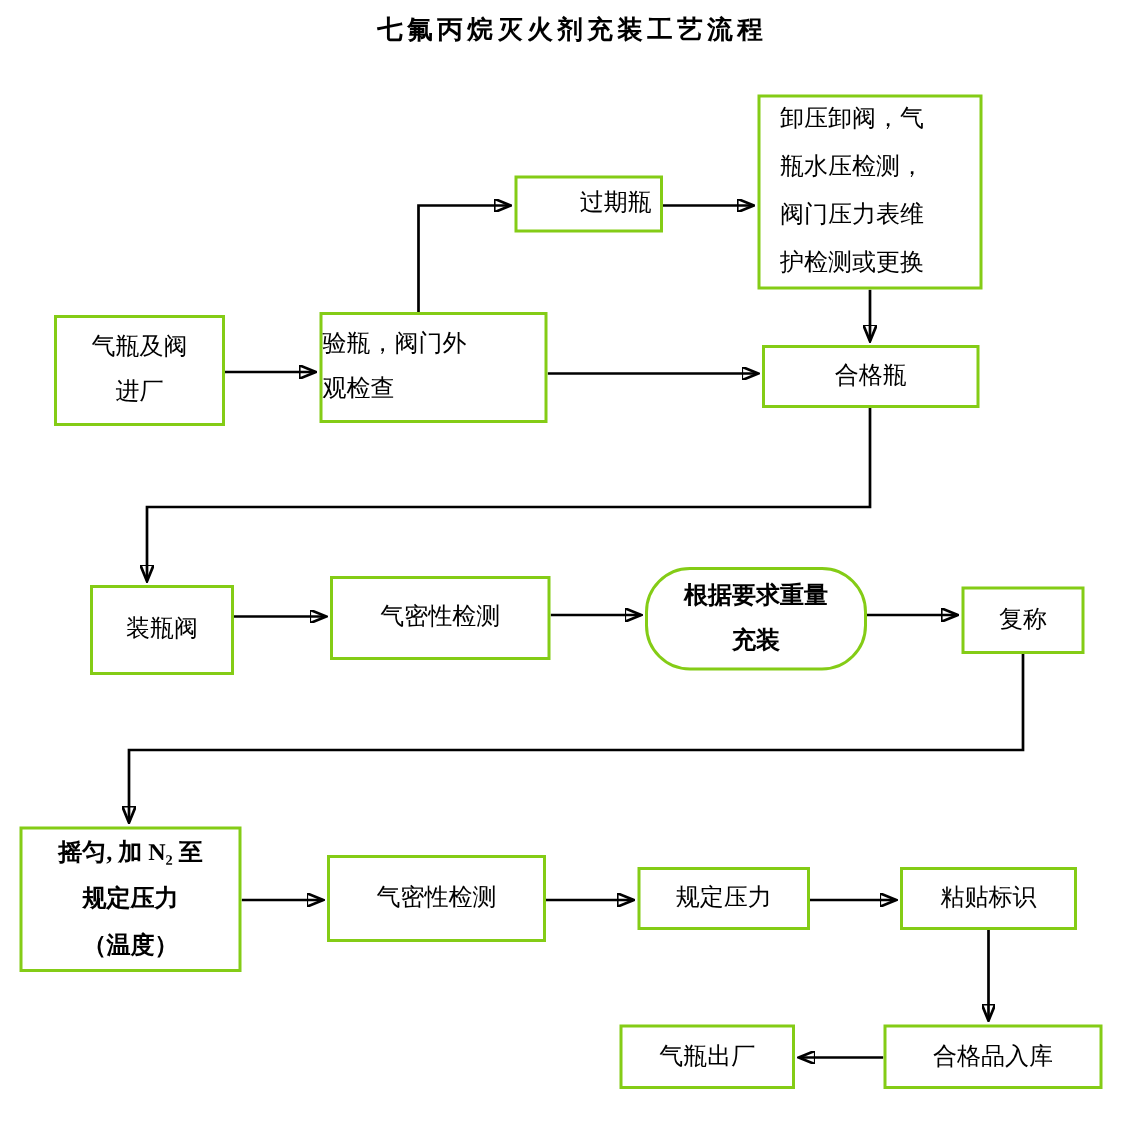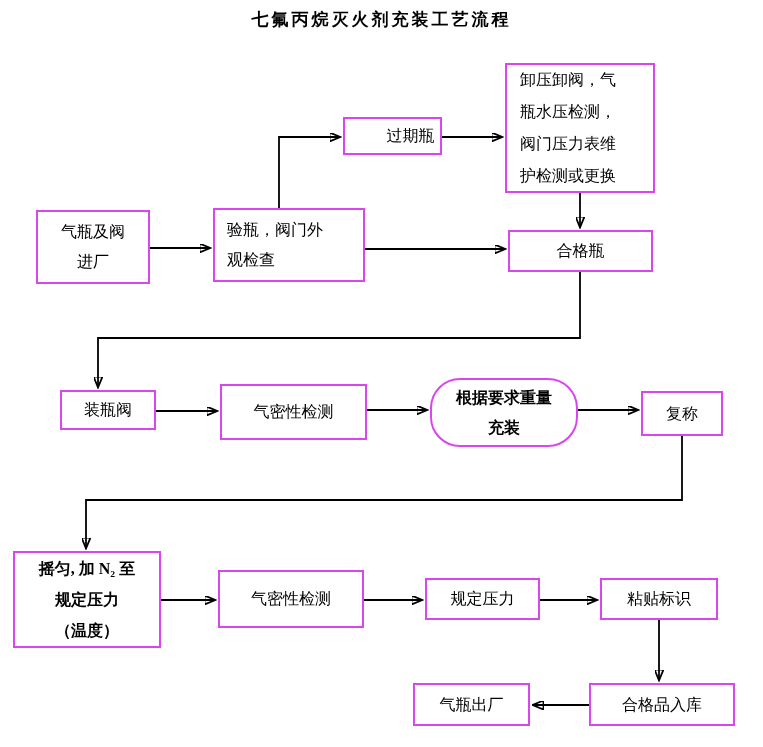--- a/index.html
+++ b/index.html
@@ -12,36 +12,36 @@
     overflow:hidden;
   }
   #flow-title{
     position:absolute;left:0;top:8px;width:763px;
     text-align:center;
     font-size:17px;font-weight:bold;letter-spacing:3px;
     white-space:nowrap;
   }
   .node{
     position:absolute;
-    border:2px solid #d946ef;
+    border:2px solid #84cc16;
     background:#fff;
     box-sizing:border-box;
     display:flex;flex-direction:column;justify-content:center;align-items:center;
     font-size:16px;line-height:30px;
     text-align:center;
     white-space:pre-line;
   }
   .node.left{align-items:flex-start;text-align:left;}
   .node.bold{font-weight:bold;}
   #n-maintenance{left:505px;top:63px;width:150px;height:130px;padding-left:13px;line-height:32px;}
   #n-expired{left:343px;top:117px;width:99px;height:38px;padding-left:36px;}
   #n-intake{left:36px;top:210px;width:114px;height:74px;}
-  #n-inspect{left:213px;top:208px;width:152px;height:74px;padding-left:12px;}
+  #n-inspect{left:213px;top:208px;width:152px;height:74px;}
   #n-qualified{left:508px;top:230px;width:145px;height:42px;}
-  #n-install-valve{left:60px;top:390px;width:96px;height:40px;}
+  #n-install-valve{left:60px;top:390px;width:96px;height:60px;}
   #n-leak1{left:220px;top:384px;width:147px;height:56px;}
   #n-fill{left:430px;top:378px;width:148px;height:69px;border-radius:30px;}
   #n-reweigh{left:641px;top:391px;width:82px;height:45px;}
   #n-shake{left:13px;top:551px;width:148px;height:97px;line-height:31px;}
   #n-leak2{left:218px;top:570px;width:146px;height:58px;}
   #n-quality{left:425px;top:578px;width:115px;height:42px;}
   #n-labeling{left:600px;top:578px;width:118px;height:42px;}
   #n-shipment{left:413px;top:683px;width:117px;height:43px;}
   #n-warehouse{left:589px;top:683px;width:146px;height:43px;}
   #arrow-layer{position:absolute;left:0;top:0;width:763px;height:747px;}

